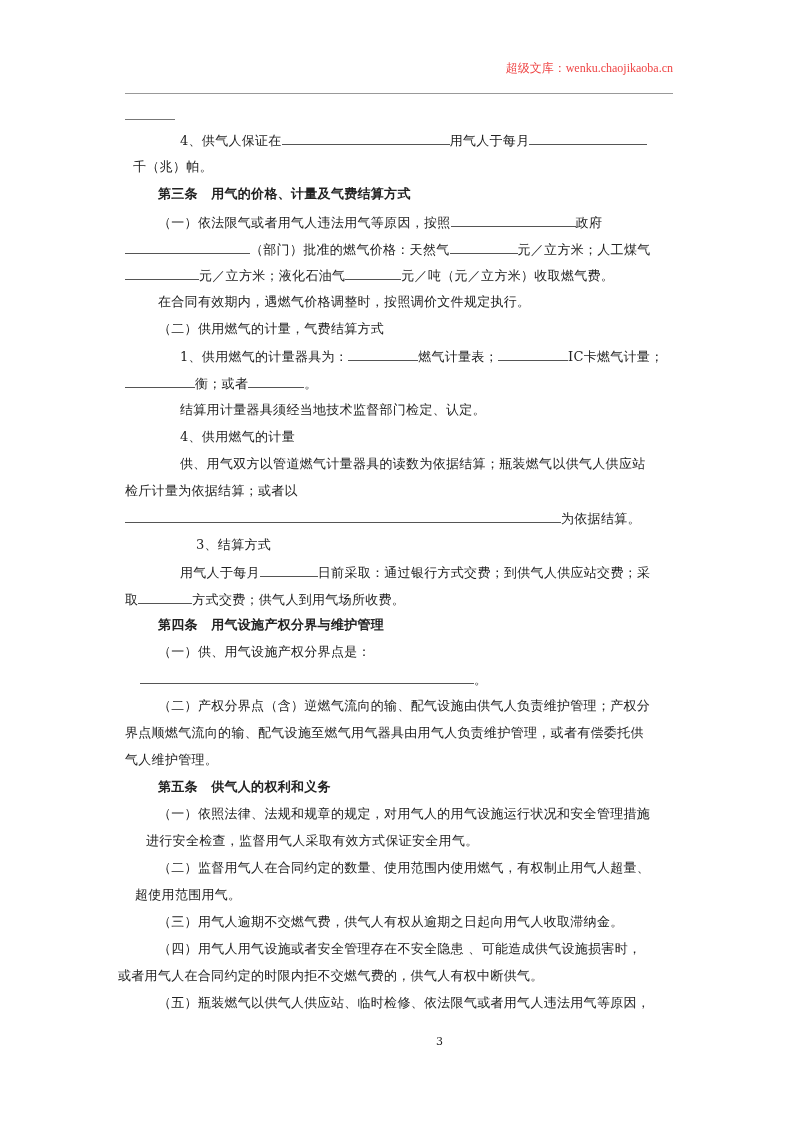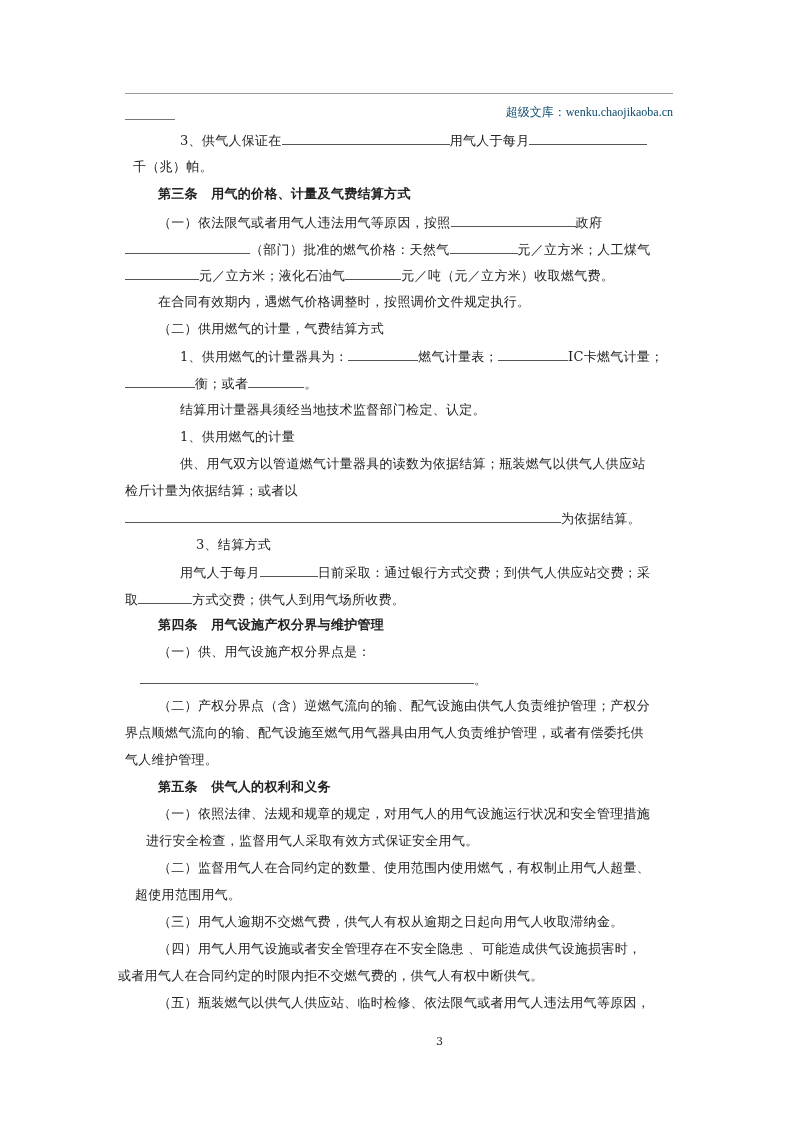--- a/index.html
+++ b/index.html
@@ -1,47 +1,47 @@
 <!DOCTYPE html>
 <html><head>
 <meta charset="utf-8">
 <style>
   html, body { margin:0; padding:0; background:#fff; }
   body { width:793px; height:1122px; position:relative; overflow:hidden;
          font-family:"DejaVu Serif","Liberation Serif",serif; color:#222; }
-  .hdr { position:absolute; right:120px; top:60px; font-size:12px; color:#0c4a6e;
-         font-family:"Liberation Serif","DejaVu Serif",serif;margin-top:44px; }
+  .hdr { position:absolute; right:120px; top:60px; font-size:12px; color:#ef4444;
+         font-family:"Liberation Serif","DejaVu Serif",serif; }
   .hdr-rule { position:absolute; left:125px; right:120px; top:93px; border-top:1px solid #999; }
   .stub { position:absolute; left:125px; top:119px; width:50px; border-top:1px solid #777; }
   .line { position:absolute; font-size:13px; white-space:nowrap; line-height:18px; letter-spacing:0.3px; }
   .b { font-weight:bold; font-family:"DejaVu Sans","Liberation Sans",sans-serif; font-size:13px; }
   .u { display:inline-block; border-bottom:1px solid #555; height:13px; vertical-align:baseline; }
   .pg { position:absolute; left:436px; top:1035px; font-size:11px; }
 </style>
 </head>
 <body>
 
 <div class="hdr">超级文库：wenku.chaojikaoba.cn</div>
 <div class="hdr-rule"></div>
 <div class="stub"></div>
 
-<div class="line" style="left:180px;top:131px"><span>3、供气人保证在</span><span class="u" style="width:168px"></span><span>用气人于每月</span><span class="u" style="width:118px"></span></div>
+<div class="line" style="left:180px;top:131px"><span>4、供气人保证在</span><span class="u" style="width:168px"></span><span>用气人于每月</span><span class="u" style="width:118px"></span></div>
 <div class="line" style="left:133px;top:158px">千（兆）帕。</div>
 <div class="line b" style="left:158px;top:185px">第三条　用气的价格、计量及气费结算方式</div>
 
 <div class="line" style="left:158px;top:213px"><span>（一）依法限气或者用气人违法用气等原因，按照</span><span class="u" style="width:125px"></span><span>政府</span></div>
 <div class="line" style="left:125px;top:240px"><span class="u" style="width:125px"></span><span>（部门）批准的燃气价格：天然气</span><span class="u" style="width:68px"></span><span>元／立方米；人工煤气</span></div>
 <div class="line" style="left:125px;top:266px"><span class="u" style="width:74px"></span><span>元／立方米；液化石油气</span><span class="u" style="width:56px"></span><span>元／吨（元／立方米）收取燃气费。</span></div>
 <div class="line" style="left:158px;top:293px">在合同有效期内，遇燃气价格调整时，按照调价文件规定执行。</div>
 
 <div class="line" style="left:158px;top:320px">（二）供用燃气的计量，气费结算方式</div>
 <div class="line" style="left:180px;top:347px"><span>1、供用燃气的计量器具为：</span><span class="u" style="width:70px"></span><span>燃气计量表；</span><span class="u" style="width:70px"></span><span>IC卡燃气计量；</span></div>
 <div class="line" style="left:125px;top:374px"><span class="u" style="width:70px"></span><span>衡；或者</span><span class="u" style="width:56px"></span><span>。</span></div>
 <div class="line" style="left:180px;top:401px">结算用计量器具须经当地技术监督部门检定、认定。</div>
-<div class="line" style="left:180px;top:428px">1、供用燃气的计量</div>
+<div class="line" style="left:180px;top:428px">4、供用燃气的计量</div>
 <div class="line" style="left:180px;top:455px">供、用气双方以管道燃气计量器具的读数为依据结算；瓶装燃气以供气人供应站</div>
 <div class="line" style="left:125px;top:482px">检斤计量为依据结算；或者以</div>
 <div class="line" style="left:125px;top:509px"><span class="u" style="width:436px"></span><span>为依据结算。</span></div>
 <div class="line" style="left:196px;top:536px">3、结算方式</div>
 <div class="line" style="left:180px;top:563px"><span>用气人于每月</span><span class="u" style="width:58px"></span><span>日前采取：通过银行方式交费；到供气人供应站交费；采</span></div>
 <div class="line" style="left:125px;top:590px"><span>取</span><span class="u" style="width:54px"></span><span>方式交费；供气人到用气场所收费。</span></div>
 
 <div class="line b" style="left:158px;top:616px">第四条　用气设施产权分界与维护管理</div>
 <div class="line" style="left:158px;top:643px">（一）供、用气设施产权分界点是：</div>
 <div class="line" style="left:140px;top:670px"><span class="u" style="width:334px"></span><span>。</span></div>

